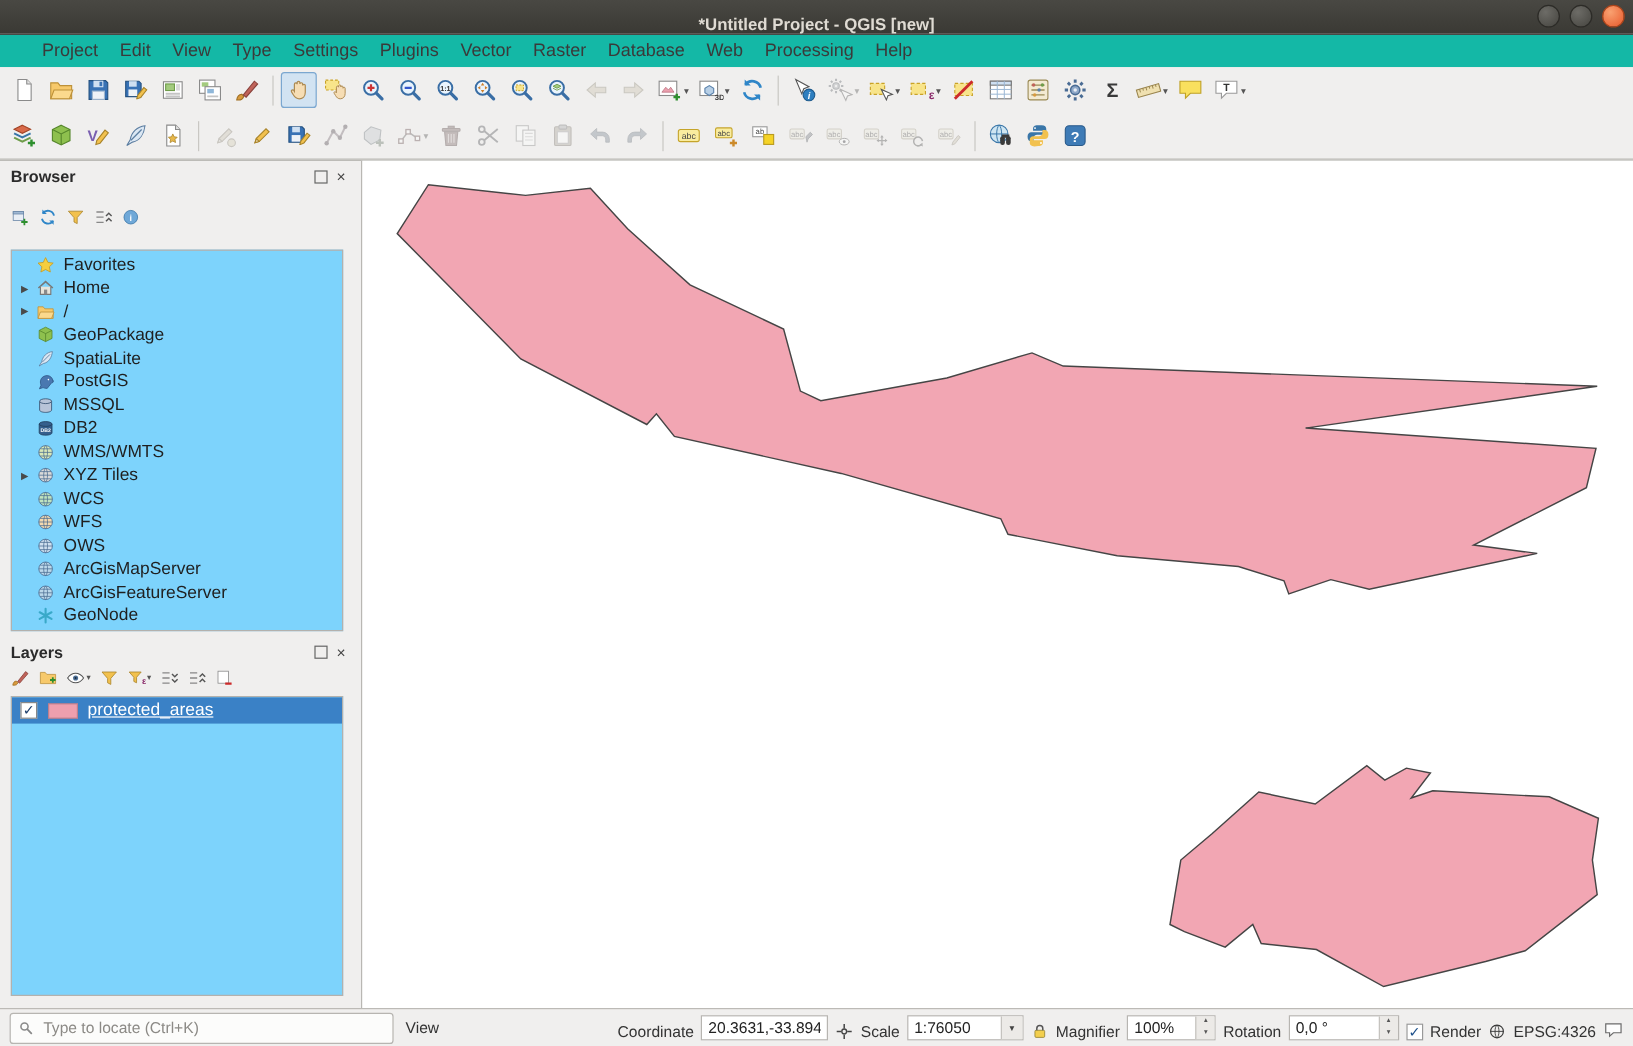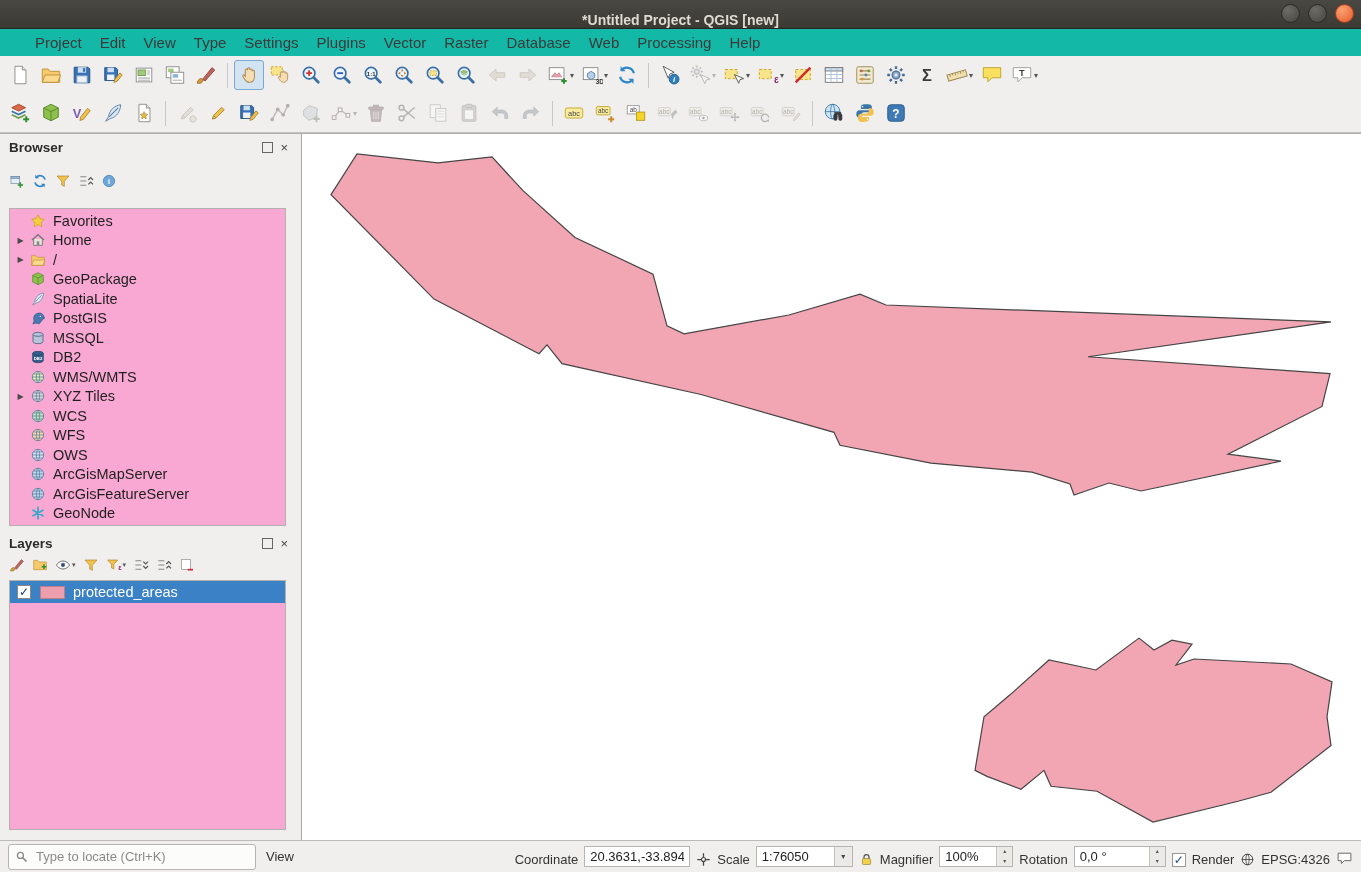--- a/index.html
+++ b/index.html
@@ -35,43 +35,43 @@
   #layers-panel{flex:1;}
   .phead{display:flex;align-items:center;padding:4px 6px 1px 9px;}
   .ptitle{font-weight:bold;font-size:13.5px;color:#2b2b2b;flex:1;}
   .pfloat{width:9px;height:9px;border:1px solid #666;margin-left:6px;}
   .pclose{margin-left:7px;color:#444;font-size:13px;line-height:11px;}
   .pclose::before{content:"×";}
   .ptools{display:flex;align-items:center;gap:7px;padding:3px 9px 5px;}
   .ptbtn{height:20px;display:inline-flex;align-items:center;justify-content:center;}
   .ptbtn svg{width:16px;height:16px;display:block;}
   .pdd{font-size:7px;color:#555;margin-left:1px;}
-  .pbody{flex:1;min-height:0;margin:0 8px 6px 9px;background:#f9a8d4;border:1px solid #b3b1ad;overflow:hidden;}
+  .pbody{flex:1;min-height:0;margin:0 8px 6px 9px;background:#7dd3fc;border:1px solid #b3b1ad;overflow:hidden;}
 
   
   .trow{display:flex;align-items:center;height:19.5px;padding-left:3px;font-size:14.5px;color:#1f1f1f;}
   .trow:first-child{margin-top:2px;}
   .texp{width:15px;font-size:8px;color:#4a4a4a;text-align:center;flex:0 0 15px;}
   .ticon{width:19px;height:17px;display:inline-flex;align-items:center;justify-content:center;margin-right:6px;flex:0 0 19px;}
   .ticon svg{width:16px;height:16px;display:block;}
 
   
   .lrow{display:flex;align-items:center;height:22px;padding-left:7px;font-size:14.5px;color:#222;}
   .lrow.sel{background:#3a81c6;color:#fff;}
   .lcheck{width:14px;height:14px;background:#fff;border:1px solid #888;display:inline-flex;align-items:center;justify-content:center;margin-right:9px;font-size:12px;color:#1c3d6b;line-height:14px;box-sizing:border-box;}
   .lswatch{width:25px;height:13px;margin-right:8px;border:1px solid rgba(0,0,0,.2);box-sizing:border-box;}
-  .lname{}
+  .lname{text-decoration:underline;}
 
   
   .map{flex:1;background:#fff;border-left:1px solid #a8a6a1;position:relative;}
   .map svg{width:100%;height:100%;display:block;}
 
   
   .statusbar{height:31px;flex:0 0 31px;display:flex;align-items:center;gap:6px;padding:0 8px;border-top:1px solid #bcbab6;background:#f0efee;font-size:13px;color:#333;}
-  .locate{display:flex;align-items:center;width:248px;height:21px;background:#fcfcfb;border:1px solid #b7b5b1;border-radius:3px;padding:12px 6px;gap:6px;box-sizing:border-box;}
+  .locate{display:flex;align-items:center;width:320px;height:21px;background:#fcfcfb;border:1px solid #b7b5b1;border-radius:3px;padding:12px 6px;gap:6px;box-sizing:border-box;}
   .locate input{border:none;outline:none;flex:1;font-family:"Liberation Sans",sans-serif;font-size:13px;color:#555;background:transparent;min-width:0;}
   .locate input::placeholder{color:#8c8a86;}
   .ready{margin-left:4px;}
   .sbright{margin-left:auto;display:flex;align-items:flex-end;gap:6px;}
   .slabel{white-space:nowrap;}
   .sbox{height:21px;background:#fff;border:1px solid #b7b5b1;display:flex;align-items:center;box-sizing:border-box;}
   .sval{border:0;outline:0;background:transparent;font-family:"Liberation Sans",sans-serif;font-size:13px;color:#222;padding:0 5px;width:100%;min-width:0;}
   .grow{flex:1;}
   .spin{display:flex;flex-direction:column;width:15px;height:100%;border-left:1px solid #c5c3bf;background:#eceae7;flex:0 0 15px;}
   .spin i{flex:1;font-style:normal;font-size:6px;line-height:9px;text-align:center;color:#555;}

